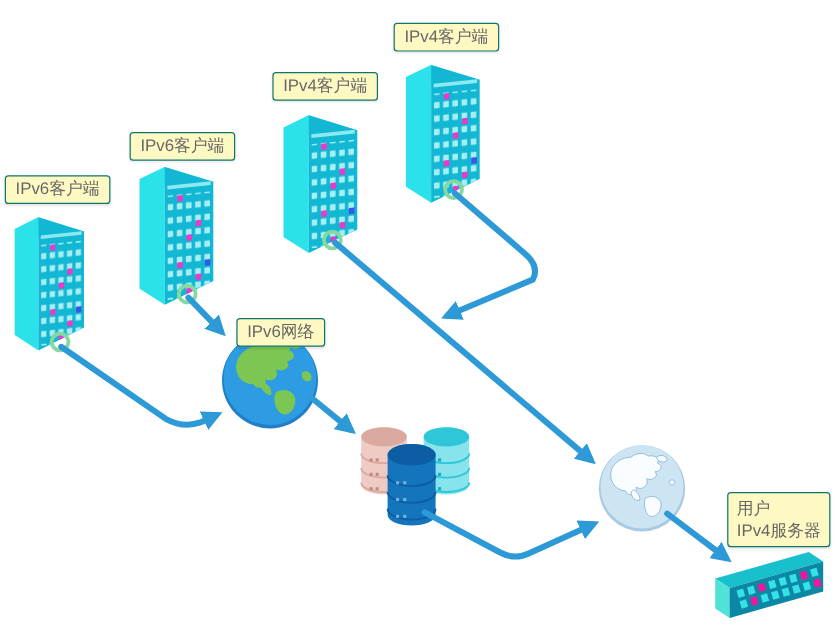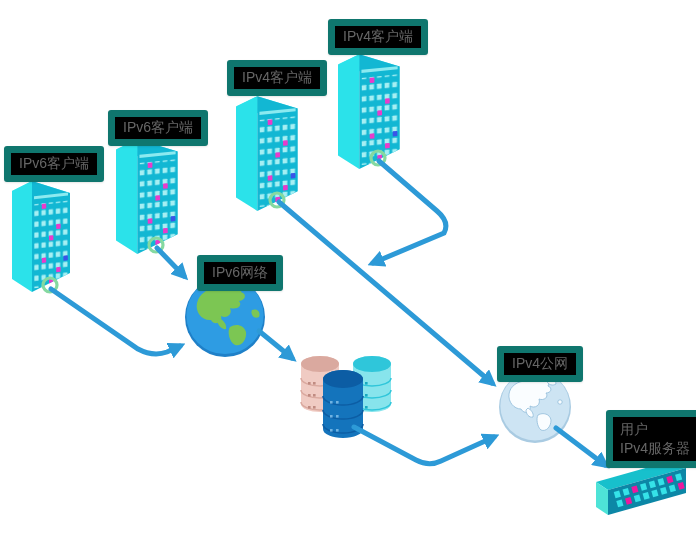--- a/index.html
+++ b/index.html
@@ -1,20 +1,20 @@
 <!DOCTYPE html>
 <html><head>
 <meta charset="utf-8">
 <style>
   html,body{margin:0;padding:0;background:#fff;}
   .canvas{position:relative;width:696px;height:534px;background:#ffffff;overflow:hidden;
           font-family:"Liberation Sans","DejaVu Sans",sans-serif;}
   .node{position:absolute;}
   .arrows{position:absolute;left:0;top:0;width:696px;height:534px;pointer-events:none;}
-  .lbl{position:absolute;background:#000000;border:7px solid #0f766e;border-radius:3px;
+  .lbl{position:absolute;background:#fef9c3;border:1px solid #0f766e;border-radius:3px;
        padding:2px 8px;font-size:14px;color:#666;white-space:nowrap;
        box-shadow:0 1px 2px rgba(0,0,0,.10);z-index:5;}
   .lbl-center{text-align:left;line-height:1.35;padding:3px 7px;}
   .defs{position:absolute;width:0;height:0;overflow:hidden;}
 </style>
 </head>
 <body>
 
 <svg class="defs" aria-hidden="true">
   <defs>
@@ -208,20 +208,19 @@
       <path d="M279,202 L492,383" marker-end="url(#ah)"></path>
       <path d="M379,161 L437,211 Q450,222 444,233 L373,263" marker-end="url(#ah)"></path>
       <path d="M556,428 L605,465" marker-end="url(#ah)"></path>
     </g>
   </svg>
 
   <div class="lbl" style="left:4px;top:146px">IPv6客户端</div>
   <div class="lbl" style="left:108px;top:110px">IPv6客户端</div>
   <div class="lbl" style="left:227px;top:60px">IPv4客户端</div>
   <div class="lbl" style="left:328px;top:19px">IPv4客户端</div>
-  <div class="lbl" style="left:197px;top:255px">IPv6网络</div>
-  <div class="lbl" style="left:497px;top:346px">IPv4公网</div>
+  <div class="lbl" style="left:197px;top:265px">IPv6网络</div>
   <div class="lbl lbl-center" style="left:606px;top:410px">
     <div>用户</div>
     <div>IPv4服务器</div>
   </div>
 
 </div>
 
 </body></html>

